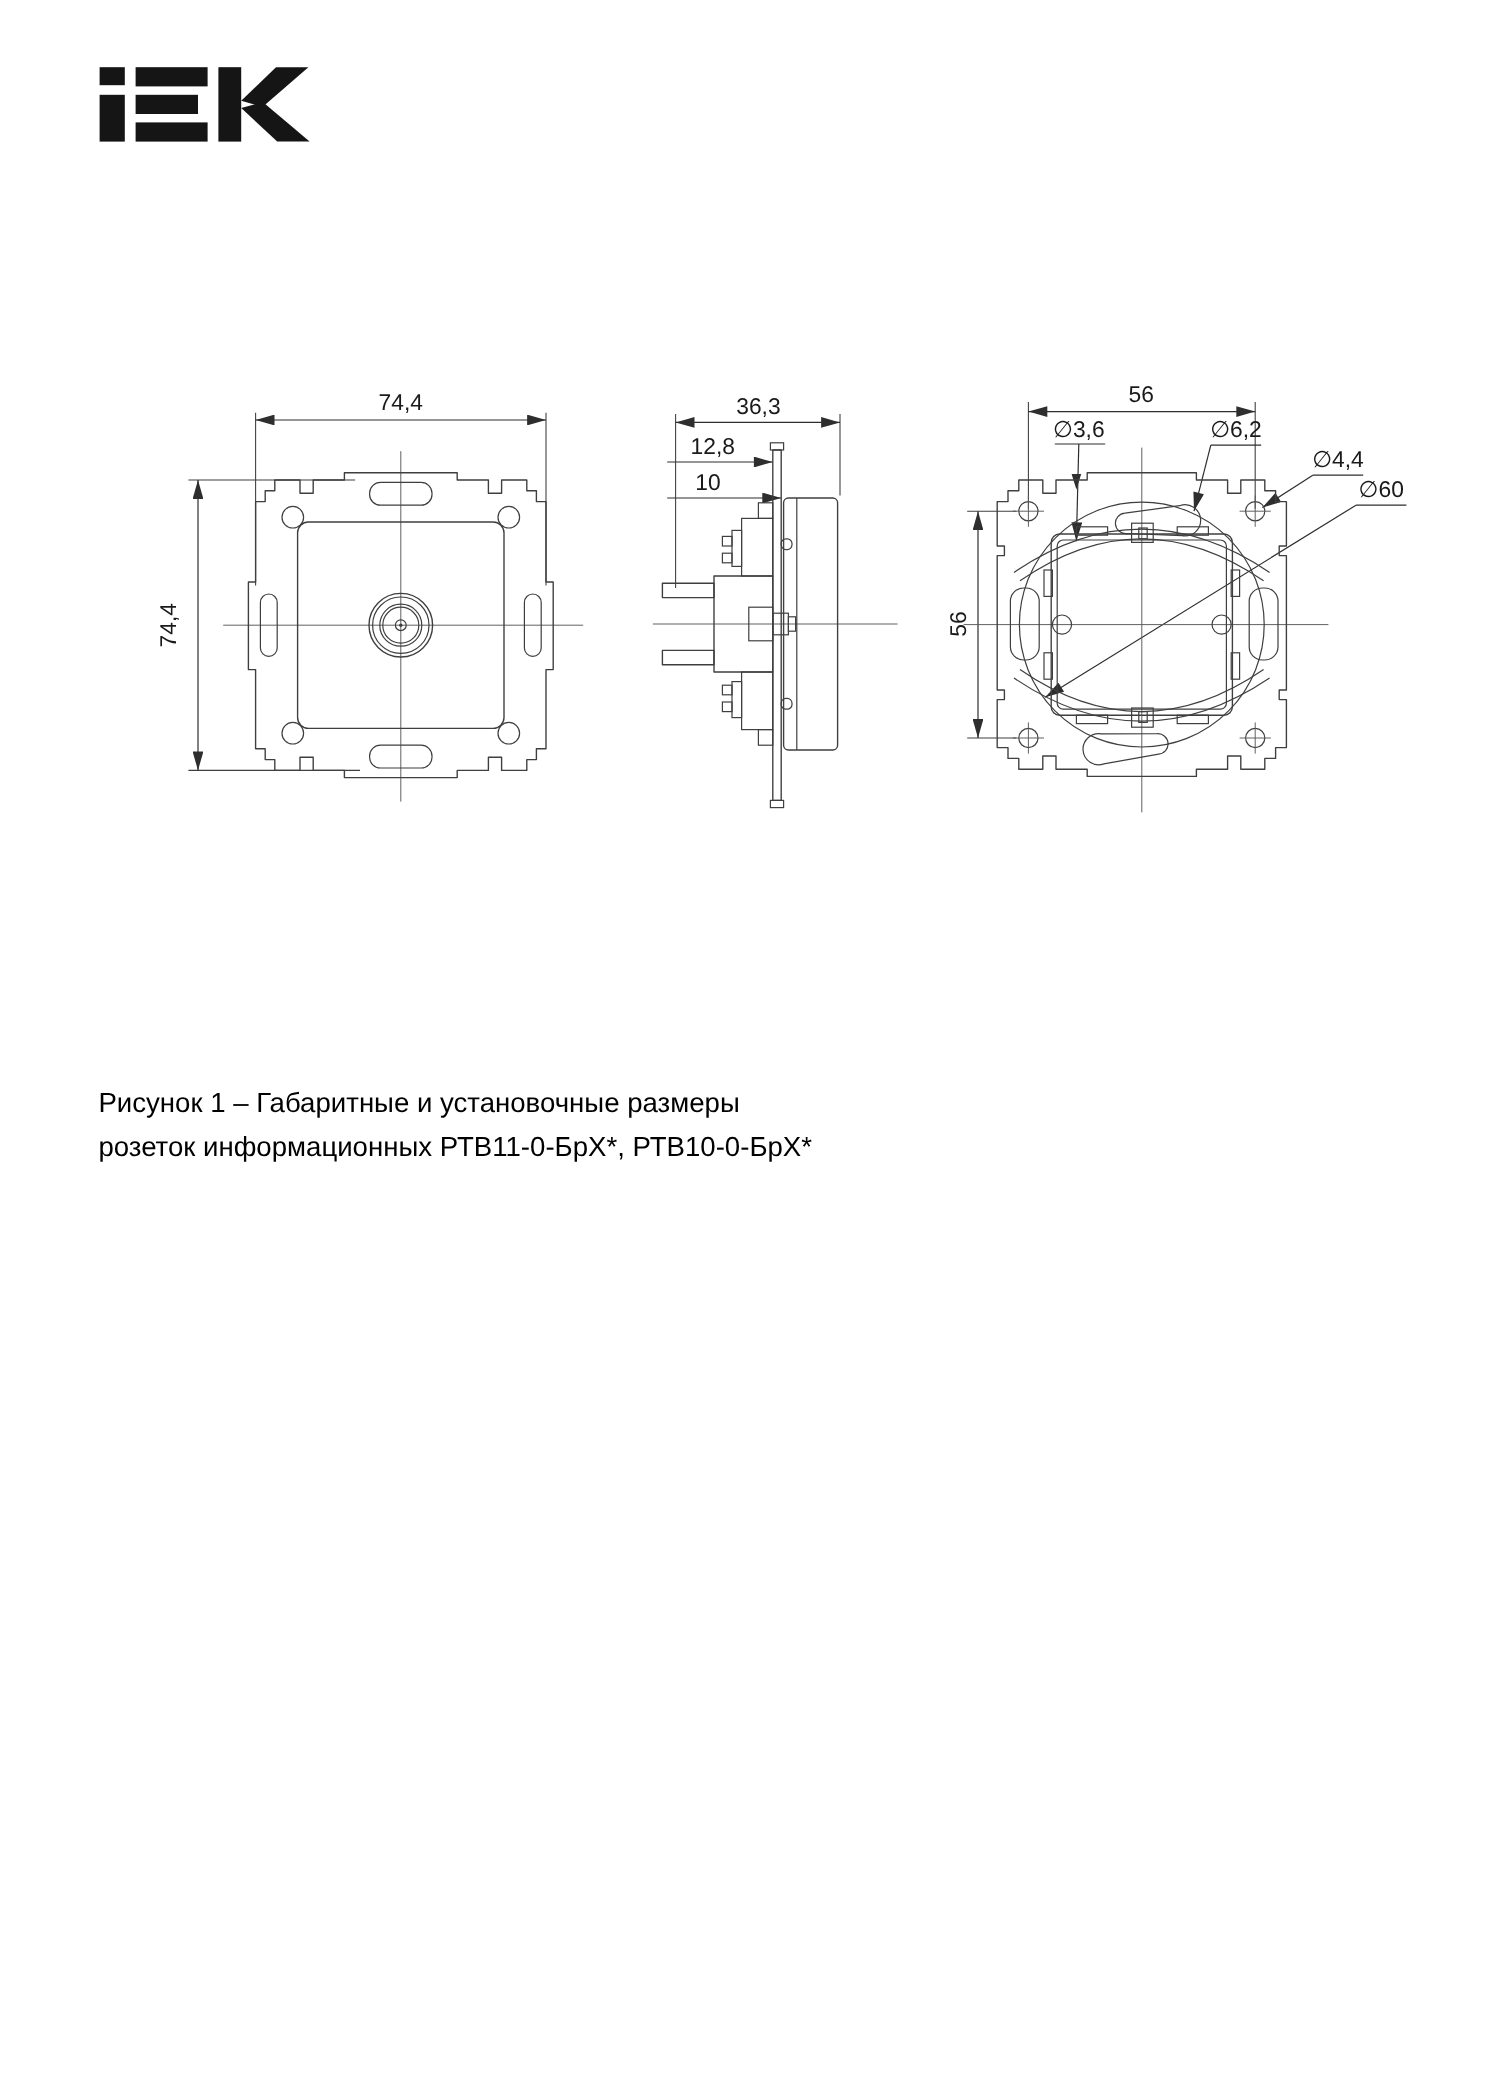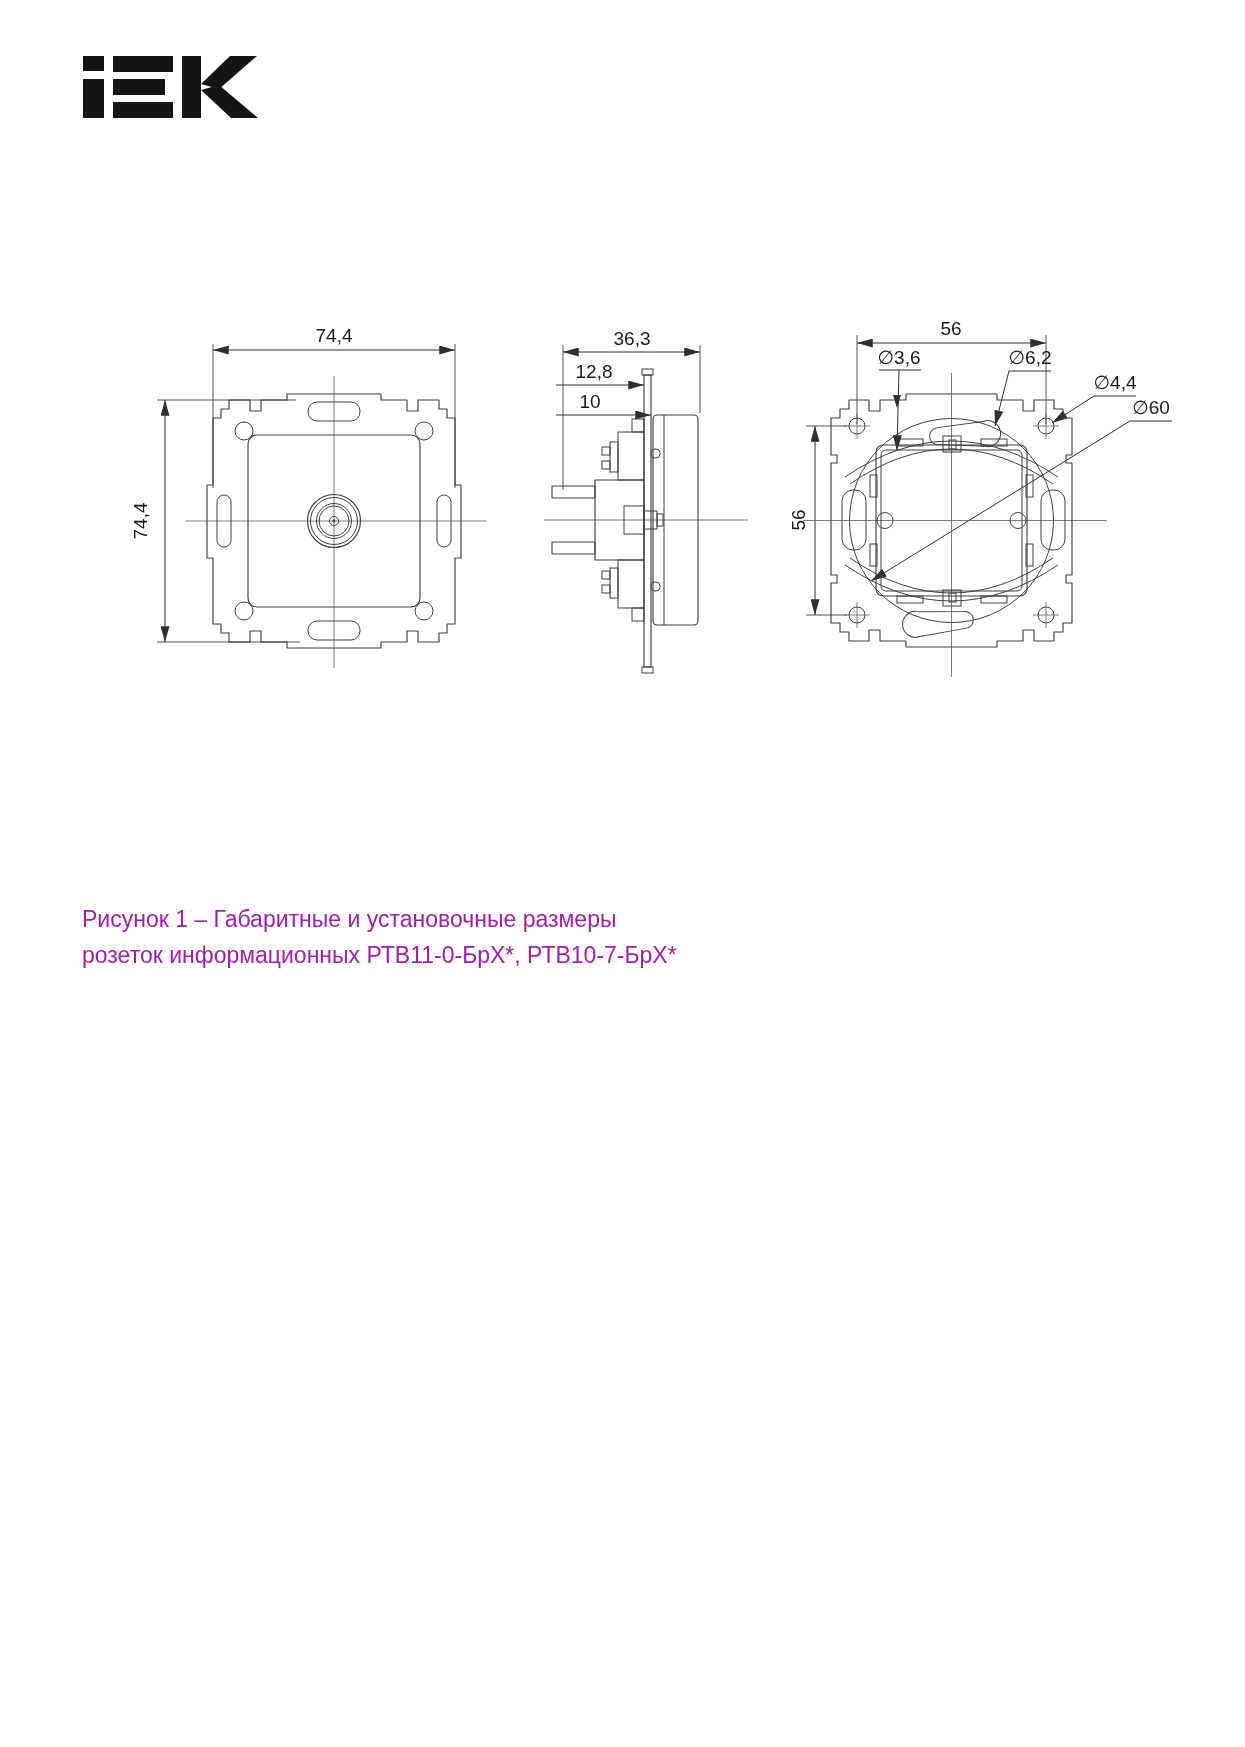--- a/index.html
+++ b/index.html
@@ -14,21 +14,21 @@
   svg{display:block;overflow:visible;}
   .ln{stroke:#3f3f3f;stroke-width:1.15;fill:none;stroke-linejoin:round;}
   .ln2{stroke:#3f3f3f;stroke-width:1;fill:none;}
   .cl{stroke:#5a5a5a;stroke-width:0.8;fill:none;}
   .dln{stroke:#2e2e2e;stroke-width:1;fill:none;}
   .ext{stroke:#3f3f3f;stroke-width:0.9;fill:none;}
   .dimtxt{font-family:"Liberation Sans",sans-serif;font-size:19px;fill:#1a1a1a;}
   .arrowfill{fill:#2e2e2e;}
   .caption{
     position:absolute;left:82px;top:901px;width:640px;
-    font-size:23px;line-height:36px;color:#a21caf;
+    font-size:23px;line-height:36px;color:#000000;
   }
   .logo-shape{fill:#151515;}
 </style>
 </head>
 <body>
 
 <div id="page">
 
   <svg width="0" height="0" class="abs" style="left:0;top:0">
     <defs>
@@ -252,16 +252,16 @@
       <rect class="ln2" x="85" y="269" width="7" height="22"></rect>
       <rect class="ln2" x="241" y="200" width="7" height="22"></rect>
       <rect class="ln2" x="241" y="269" width="7" height="22"></rect>
       <circle class="ln2" cx="100" cy="245.5" r="8"></circle>
       <circle class="ln2" cx="233" cy="245.5" r="8"></circle>
     </g>
   </svg>
 
   <div class="caption">
     <div>Рисунок 1 – Габаритные и установочные размеры</div>
-    <div>розеток информационных РТВ11-0-БрХ*, РТВ10-7-БрХ*</div>
+    <div>розеток информационных РТВ11-0-БрХ*, РТВ10-0-БрХ*</div>
   </div>
 
 </div>
 
 </body></html>

